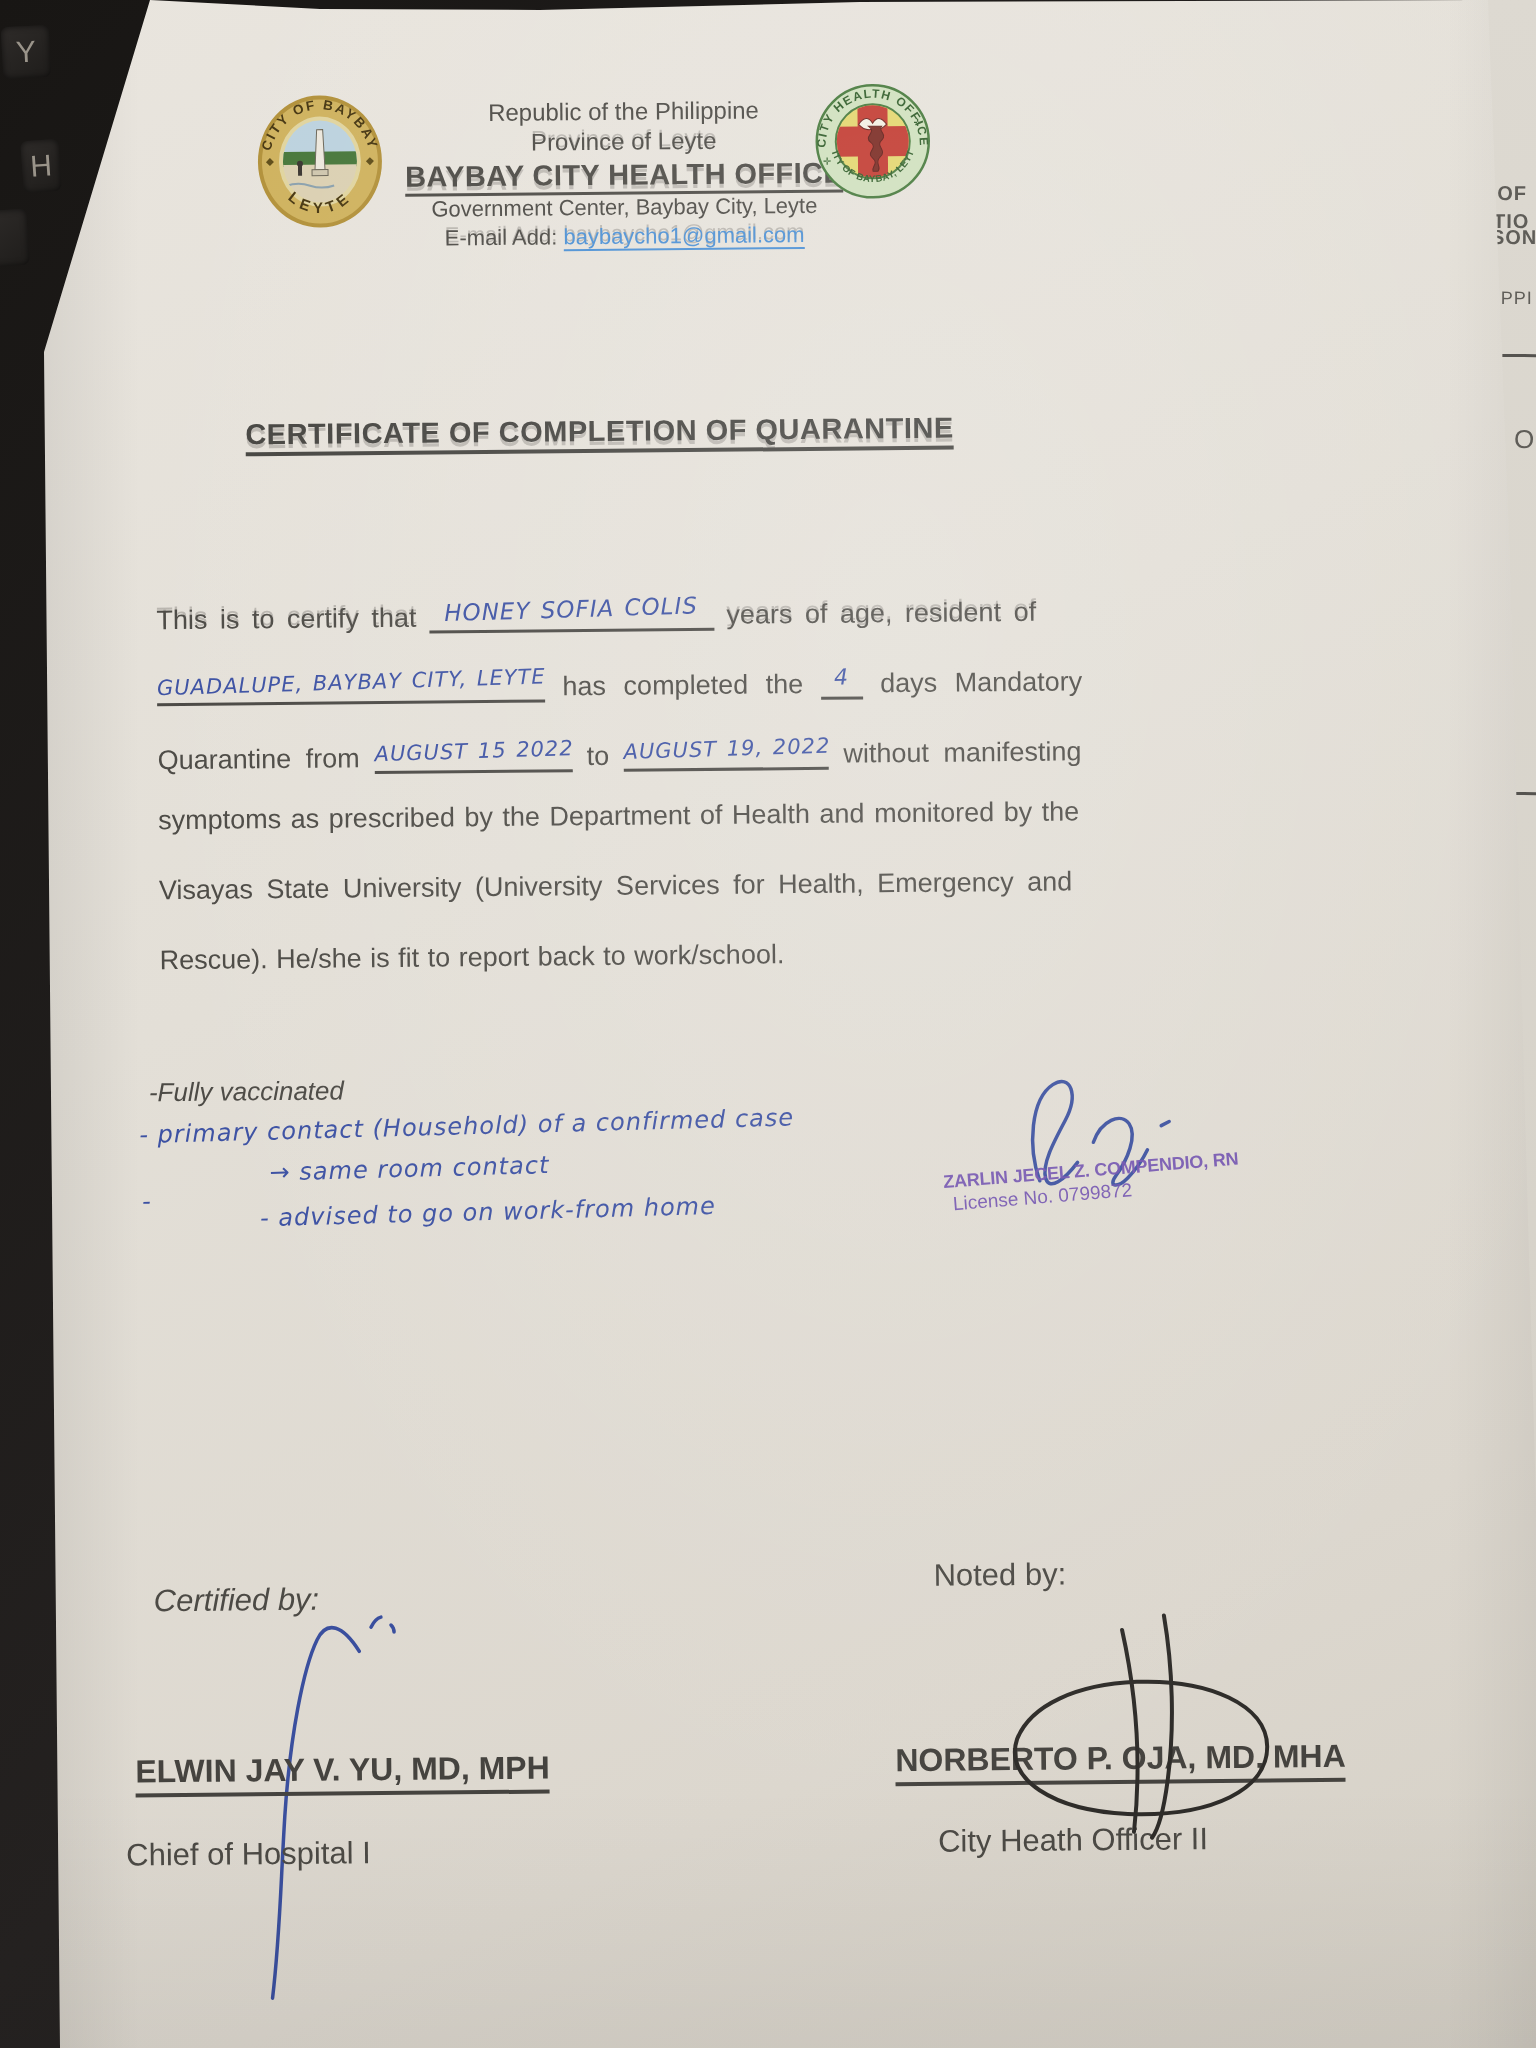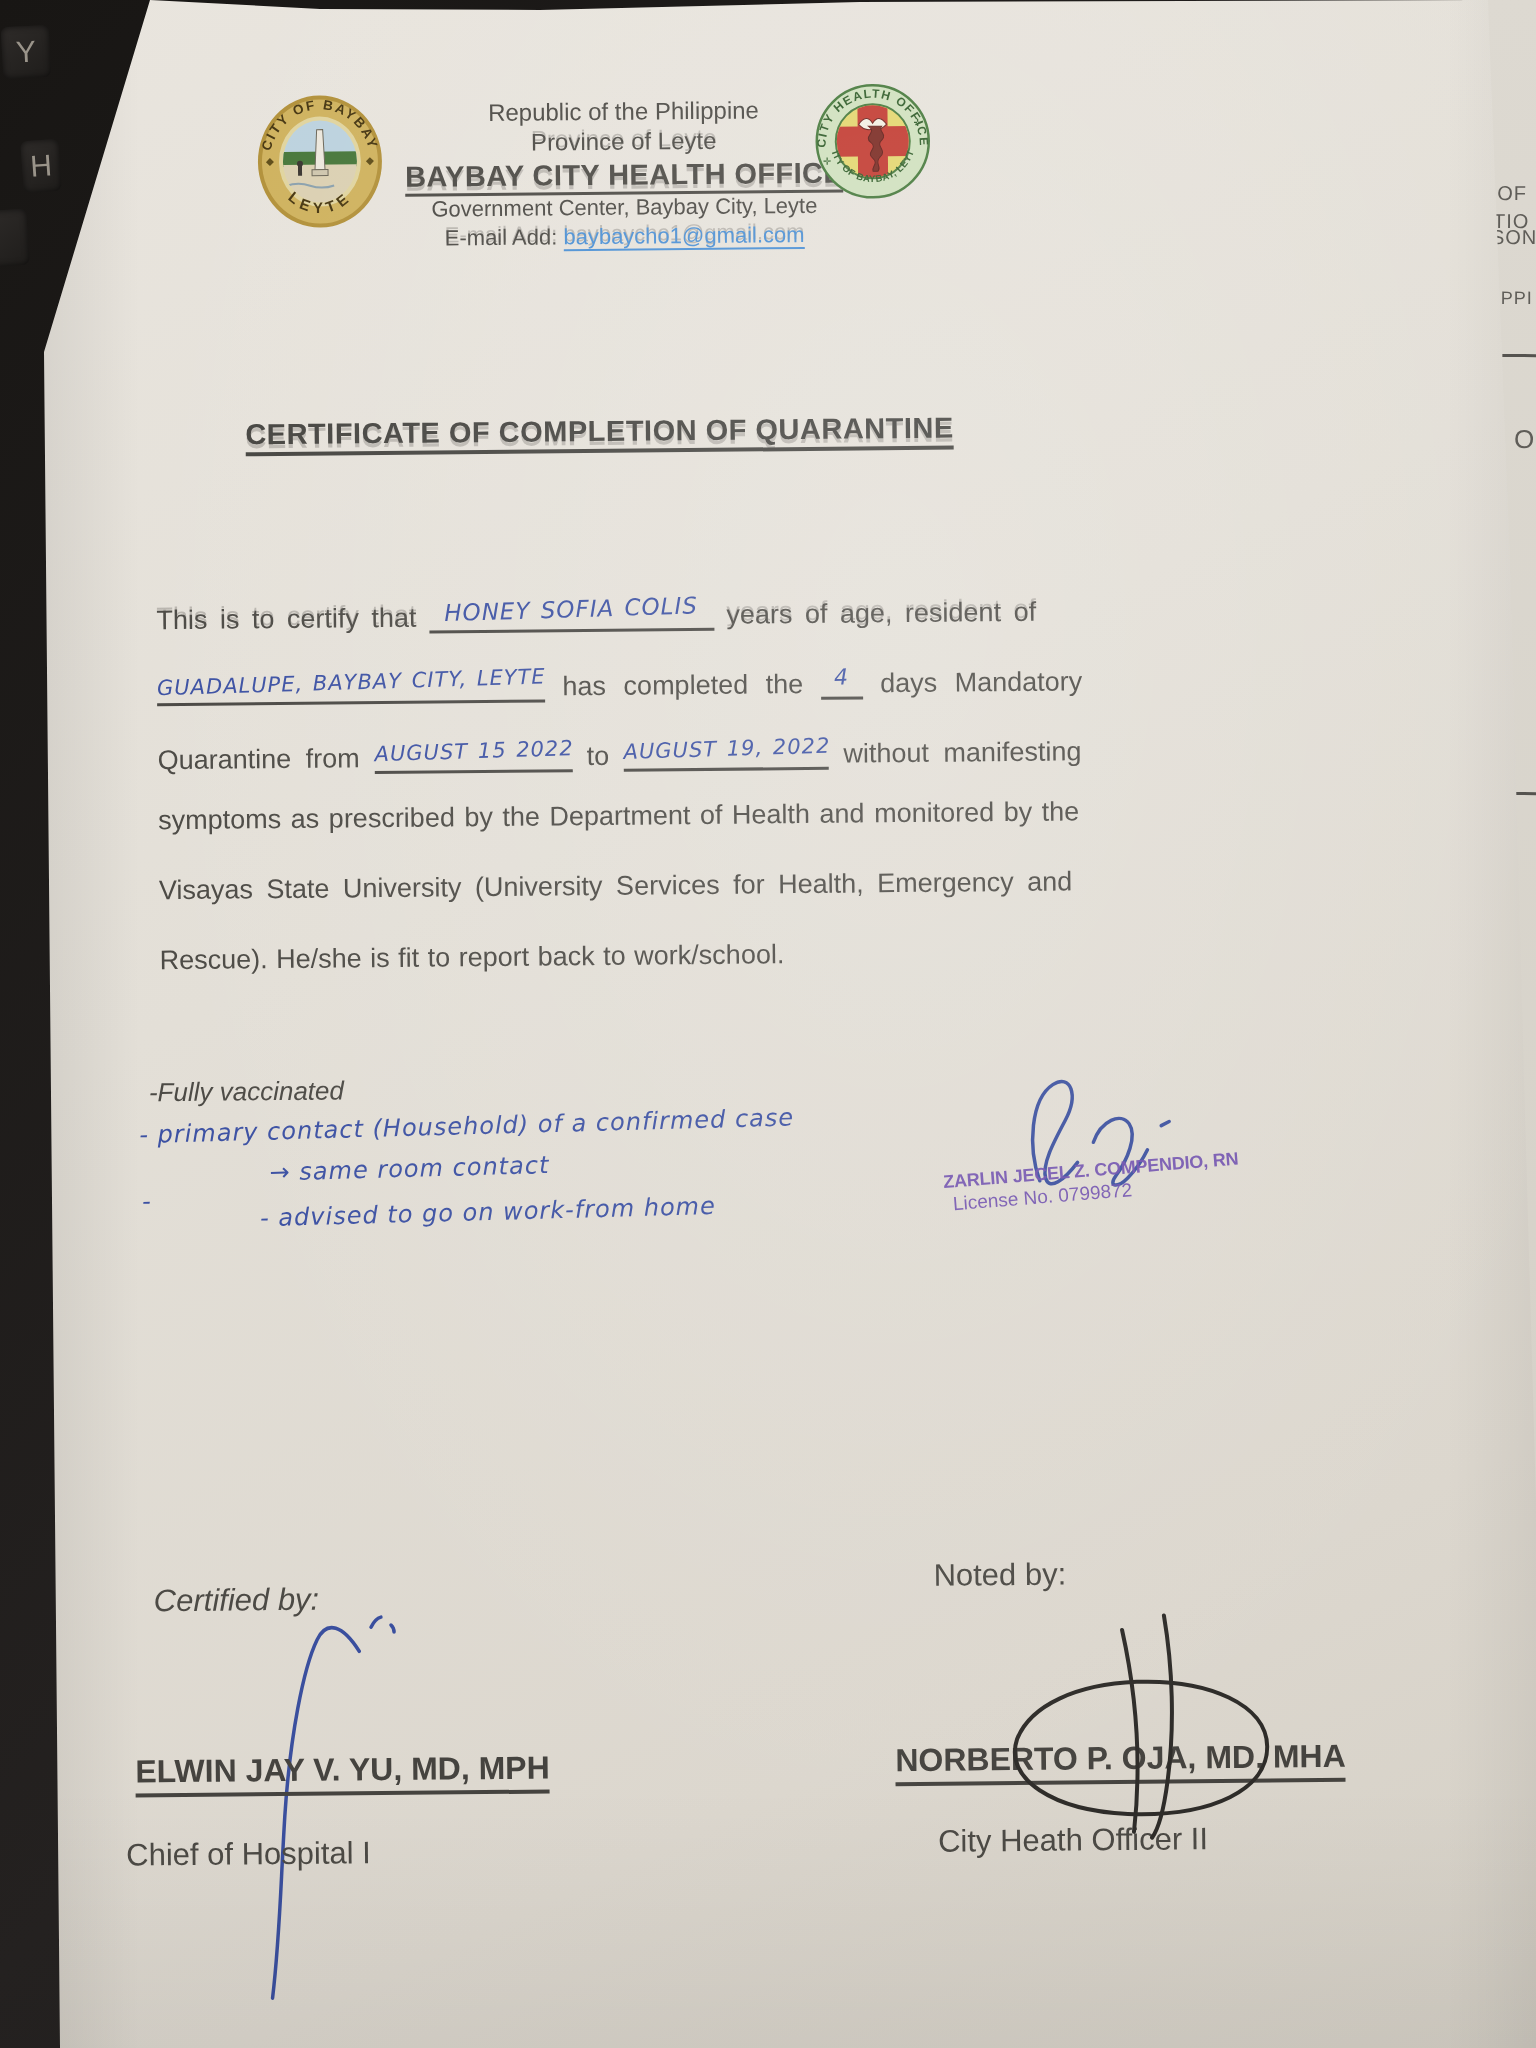--- a/index.html
+++ b/index.html
@@ -13,21 +13,21 @@
     position:absolute;background:linear-gradient(145deg,#2e2b29,#1f1d1b);
     border-radius:7px;color:#9a948a;display:flex;align-items:center;justify-content:center;
     font-size:30px;box-shadow:inset 0 0 6px rgba(0,0,0,.6);
   }
   
   .under-paper{
     position:absolute;left:1458px;top:-8px;width:90px;height:1630px;
     background:linear-gradient(180deg,#ddd9d1,#d5d1c8);
     transform:rotate(.3deg);
   }
-  .frag{position:absolute;color:#5f5d58;font-weight:normal;letter-spacing:1px;}
+  .frag{position:absolute;color:#5f5d58;font-weight:bold;letter-spacing:1px;}
   .frag-line{position:absolute;background:#55534f;height:3px;}
   
   .paper{
     position:absolute;left:0;top:0;width:1536px;height:2048px;
     background:linear-gradient(155deg,#e9e5de 0%,#e3dfd7 40%,#dcd7ce 78%,#d5d0c6 100%);
     clip-path:polygon(150px 0px,320px 9px,540px 10px,860px 2px,1488px 0px,
                       1510px 560px,1524px 1080px,1536px 1500px,1536px 2048px,
                       60px 2048px,44px 352px);
   }
   .paper::after{

